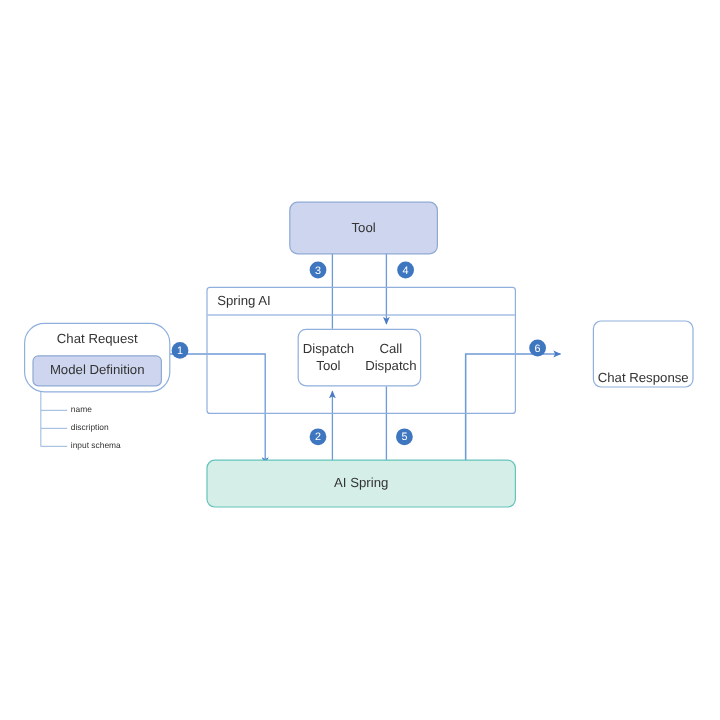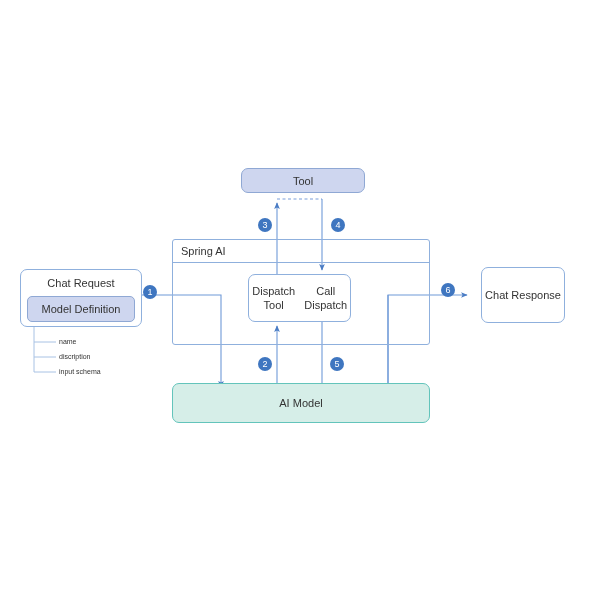--- a/index.html
+++ b/index.html
@@ -51,20 +51,21 @@
     border-color: #8fa8d4;
   }
   .node-model {
     background: #d6eee8;
     border-color: #63c4bb;
   }
   #chat-request {
     left: 20px; top: 269px; width: 122px; height: 58px;
     display: block;
     padding-top: 6px;
+    border-radius: 17px;
   }
   #chat-request .cr-title {
     display: block;
     width: 100%;
     text-align: center;
     font-size: 11px;
     color: #333333;
     line-height: 14px;
   }
   #tool-definition {
@@ -76,27 +77,27 @@
     box-sizing: border-box;
     border: 1px solid #8fa8d4;
     background: #ced6ef;
     border-radius: 5px;
     display: flex;
     align-items: center;
     justify-content: center;
     font-size: 11px;
     color: #333333;
   }
-  #tool-box { left: 241px; top: 168px; width: 124px; height: 25px; }
+  #tool-box { left: 241px; top: 168px; width: 124px; height: 44px; }
   #dispatch-box {
     left: 248px; top: 274px; width: 103px; height: 48px;
     flex-direction: row;
     gap: 3px;
   }
-  #chat-response { left: 481px; top: 267px; width: 84px; height: 56px; }
+  #chat-response { left: 494px; top: 267px; width: 84px; height: 56px; align-items: flex-end; }
   #ai-model { left: 172px; top: 383px; width: 258px; height: 40px; }
   #spring-ai {
     position: absolute;
     left: 172px; top: 239px; width: 258px; height: 106px;
     box-sizing: border-box;
     border: 1px solid #8fb0dd;
     background: transparent;
     border-radius: 3px;
     z-index: 2;
   }
@@ -196,21 +197,21 @@
   <div id="dispatch-box" class="node node-plain">
     <span>Dispatch Tool</span>
     <span>Call Dispatch</span>
   </div>
 
   <div id="chat-response" class="node node-plain">
     <span>Chat Response</span>
   </div>
 
   <div id="ai-model" class="node node-model">
-    <span>AI Model</span>
+    <span>AI Spring</span>
   </div>
 
   <div class="field-label" style="left:59px; top:337px;">name</div>
   <div class="field-label" style="left:59px; top:352px;">discription</div>
   <div class="field-label" style="left:59px; top:367px;">input schema</div>
 
   <div class="badge" style="left:143px; top:285px;">1</div>
   <div class="badge" style="left:258px; top:357px;">2</div>
   <div class="badge" style="left:258px; top:218px;">3</div>
   <div class="badge" style="left:331px; top:218px;">4</div>

